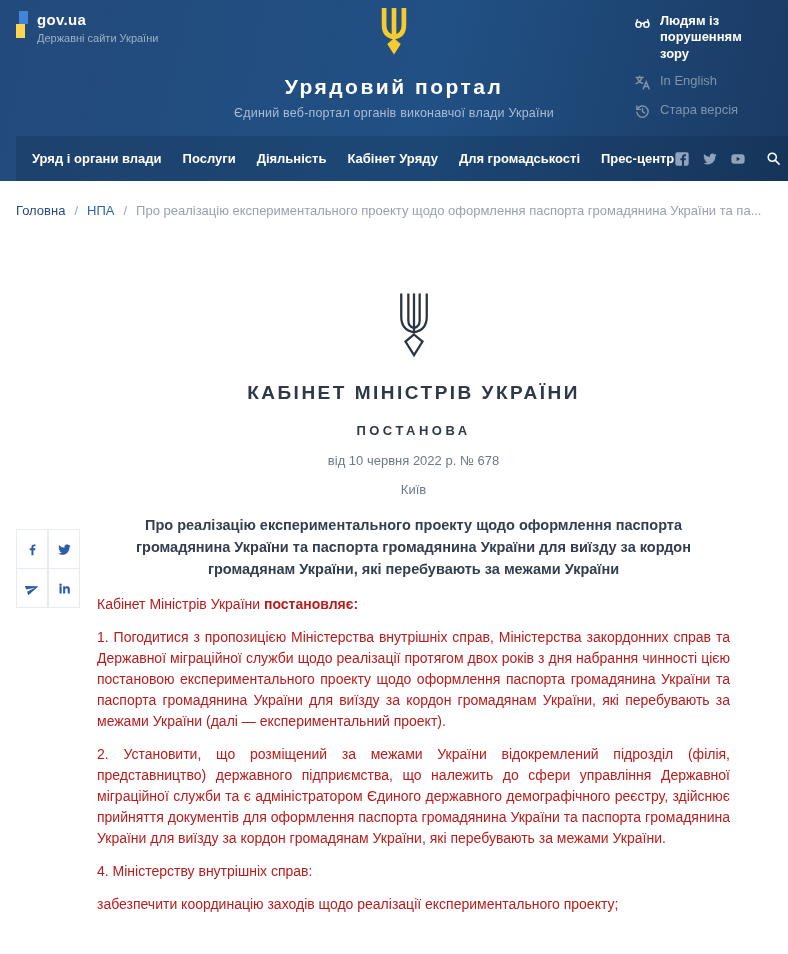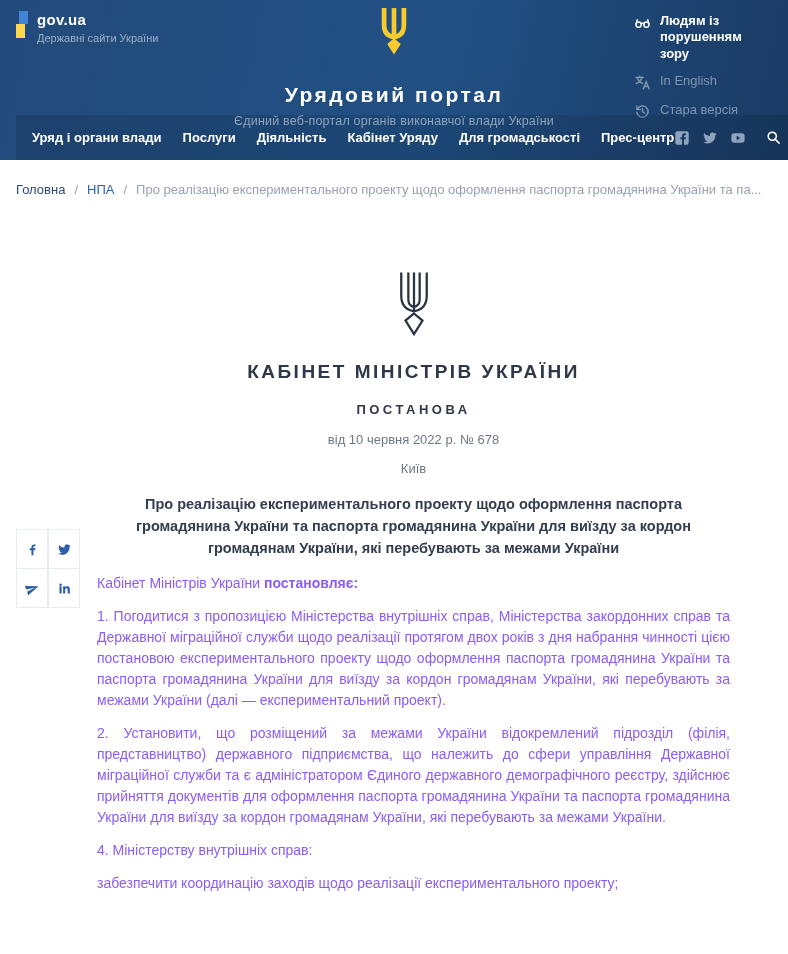--- a/index.html
+++ b/index.html
@@ -5,39 +5,39 @@
   * { margin:0; padding:0; box-sizing:border-box; }
   html,body { background:#e8e8e8; }
   .page {
     width:788px; height:954px; margin:0 auto; background:#ffffff;
     font-family:"Liberation Sans", sans-serif; position:relative; overflow:hidden;
     color:#3f4a59;
   }
 
   
   .site-header {
-    height:160px; position:relative; color:#fff;
+    height:181px; position:relative; color:#fff;
     background:linear-gradient(103deg, #234a7a 0%, #215084 55%, #1a3a63 100%);
   }
   .gov-logo { position:absolute; left:16px; top:11px; display:flex; gap:9px; cursor:pointer; }
   .flag { width:12px; height:27px; position:relative; }
   .flag .fb-b { position:absolute; left:3px; top:0; width:9px; height:13px; background:#4285d8; }
   .flag .fb-y { position:absolute; left:0;  top:13px; width:9px; height:14px; background:#fdd64e; }
   .gov-texts .gov-title { font-size:15px; font-weight:bold; letter-spacing:.3px; }
   .gov-texts .gov-sub { font-size:11px; color:#9db1c9; margin-top:4px; }
 
   .access-menu { position:absolute; right:16px; top:13px; font-size:13px; }
   .am-item { display:flex; gap:9px; margin-bottom:11px; align-items:flex-start; color:#7e94ae; cursor:pointer; }
   .am-item.active { color:#ffffff; font-weight:bold; }
   .am-item svg { width:17px; height:17px; flex:0 0 auto; margin-top:1px; }
   .am-label { max-width:112px; line-height:1.25; }
 
   .brand { text-align:center; padding-top:7px; }
   .brand-trident { display:block; margin:0 auto; }
-  .brand-title { font-size:21px; font-weight:bold; letter-spacing:2.5px; margin-top:26px; }
+  .brand-title { font-size:21px; font-weight:bold; letter-spacing:2.5px; margin-top:18px; }
   .brand-sub { font-size:12.5px; color:#a9bdd6; margin-top:7px; letter-spacing:.2px; }
 
   .main-nav {
     position:absolute; bottom:0; left:16px; right:0; height:45px;
     display:flex; align-items:center; padding:0 16px;
     background:rgba(8,22,42,0.16);
   }
   .nav-items { display:flex; gap:21px; }
   .nav-item { font-size:13px; font-weight:bold; color:#fff; cursor:pointer; white-space:nowrap; }
   .nav-right { margin-left:auto; display:flex; align-items:center; gap:12px; }
@@ -69,21 +69,21 @@
   .share-btn svg { width:15px; height:15px; }
 
   
   .doc { margin:56px 60px 0 97px; width:633px; }
   .doc-trident { display:block; margin:0 auto 22px; }
   .doc-org   { font-size:19px; font-weight:bold; letter-spacing:2.5px; color:#2e3848; text-align:center; margin-bottom:19px; }
   .doc-type  { font-size:13px; font-weight:bold; letter-spacing:3.5px; color:#2e3848; text-align:center; margin-bottom:15px; }
   .doc-date  { font-size:13px; color:#6e7987; text-align:center; margin-bottom:14px; }
   .doc-city  { font-size:13px; color:#6e7987; text-align:center; margin-bottom:17px; }
   .doc-title { font-size:14.5px; font-weight:bold; line-height:22px; color:#333e4e; text-align:center; margin:0 18px 14px; }
-  .para { font-size:14px; line-height:21px; color:#8b5cf6; text-align:justify; margin-bottom:12px; }
+  .para { font-size:14px; line-height:21px; color:#b91c1c; text-align:justify; margin-bottom:12px; }
   .para.nojust { text-align:left; }
 </style>
 </head>
 <body>
 
 <div class="page">
 
   <header class="site-header">
 
     <div class="gov-logo">

